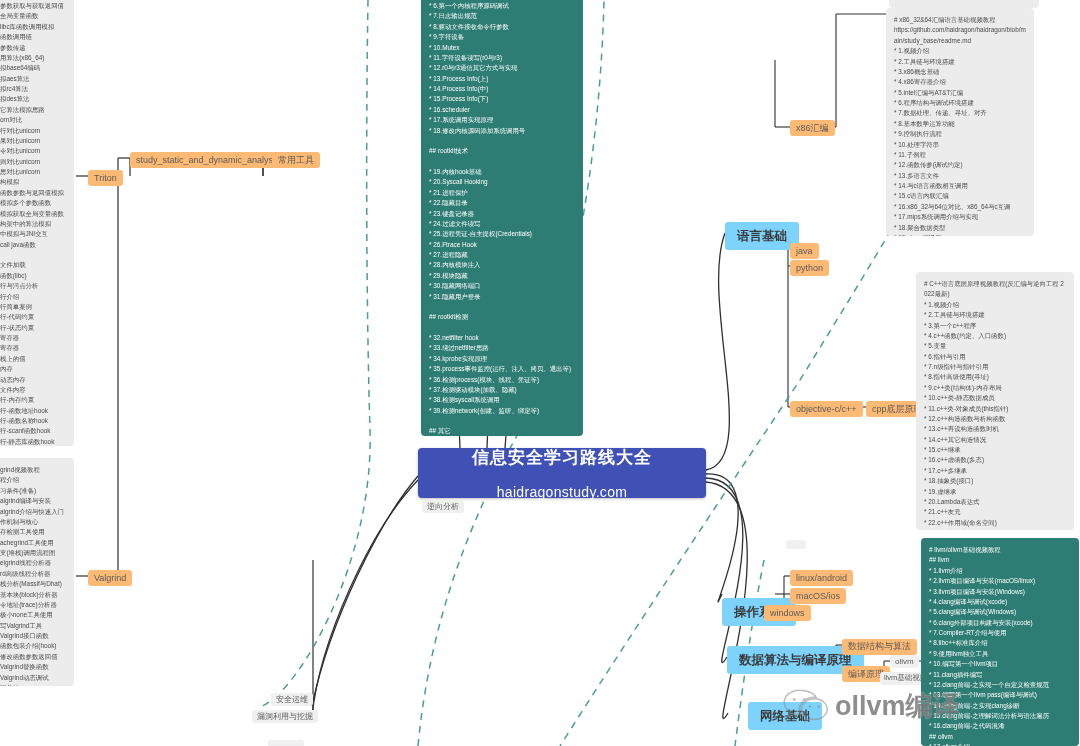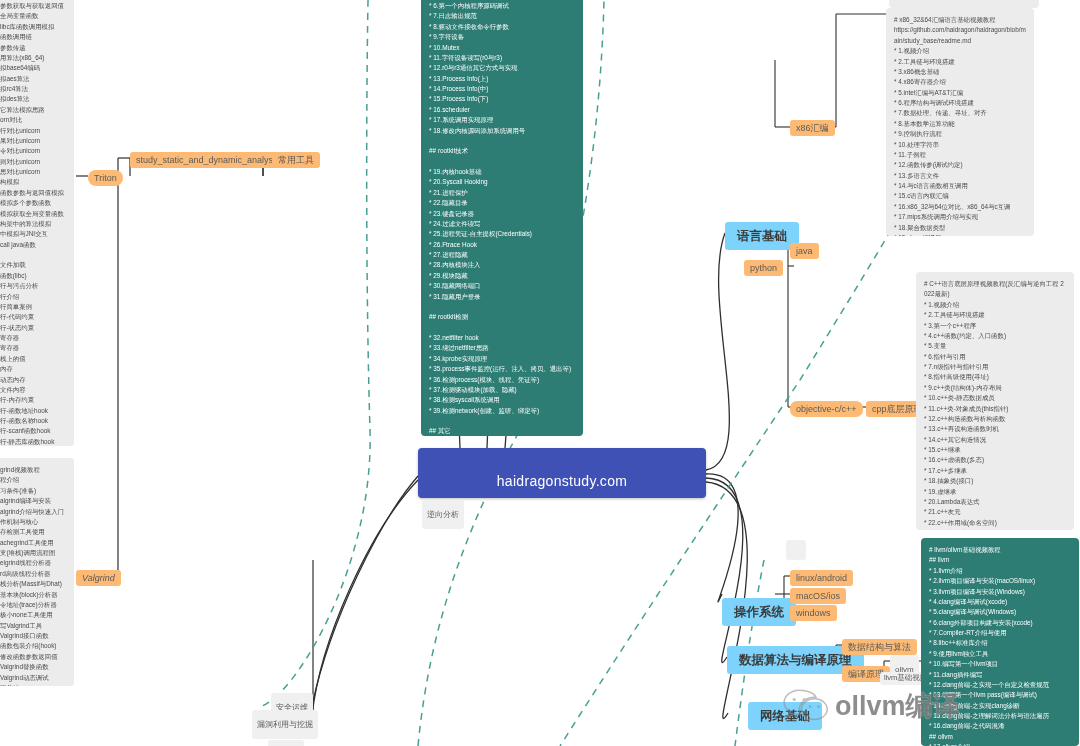--- a/index.html
+++ b/index.html
@@ -13,21 +13,21 @@
   svg.links{position:absolute;left:0;top:0;width:1080px;height:746px;pointer-events:none;}
 
   
   .node{
     position:absolute;background:#f0f0f0;border-radius:3px;
     color:#3b3b3b;white-space:nowrap;line-height:1.15;
     box-sizing:border-box;
   }
   .node.lvl1{font-size:12.5px;font-weight:700;padding:7px 12px;background:#7dd3fc;}
   .node.lvl2{font-size:9px;padding:3px 6px;background:#fdba74;color:#5a5a5a;}
-  .node.lvl3{font-size:8px;padding:10px 5px;background:#f0f0f0;color:#5a5a5a;}
+  .node.lvl3{font-size:8px;padding:2px 5px;background:#f0f0f0;color:#5a5a5a;}
   .node.small{font-size:7.5px;padding:2px 4px;}
 
   
   #center-node{
     position:absolute;left:418px;top:448px;width:288px;height:50px;
     background:#3f51b5;border-radius:4px;color:#fff;
     display:flex;flex-direction:column;align-items:center;justify-content:center;
     box-shadow:0 1px 3px rgba(0,0,0,.25);
   }
   #center-node .t1{font-size:17px;font-weight:700;letter-spacing:1px;}
@@ -137,46 +137,47 @@
 
     <g fill="none" stroke="#3f9a8d" stroke-width="1.5" stroke-dasharray="7 6" opacity="0.95">
       <path d="M368,0 C366,120 366,300 370,430 C374,560 300,690 262,706"></path>
       <path d="M1012,0 C960,120 880,250 800,380 C720,500 640,620 560,746"></path>
       <path d="M418,746 C430,620 470,520 520,430 C570,330 600,160 604,0"></path>
       <path d="M764,560 C752,620 742,690 735,746"></path>
     </g>
   </svg>
 
   <div id="center-node">
+    <div class="t1">信息安全学习路线大全</div>
     <div class="t2">haidragonstudy.com</div>
   </div>
 
   <div class="node lvl1" style="left:725px;top:222px;">语言基础</div>
   <div class="node lvl2" style="left:790px;top:243px;">java</div>
-  <div class="node lvl2" style="left:744px;top:260px;">python</div>
-  <div class="node lvl2" style="left:790px;top:401px;border-radius:7px;">objective-c/c++</div>
+  <div class="node lvl2" style="left:790px;top:260px;">python</div>
+  <div class="node lvl2" style="left:790px;top:401px;">objective-c/c++</div>
   <div class="node lvl2" style="left:866px;top:401px;">cpp底层原理</div>
 
   <div class="node lvl2" style="left:790px;top:120px;">x86汇编</div>
 
   <div class="node lvl1" style="left:722px;top:583px;margin-top:15px;">操作系统</div>
   <div class="node lvl2" style="left:790px;top:570px;">linux/android</div>
   <div class="node lvl2" style="left:790px;top:588px;">macOS/ios</div>
-  <div class="node lvl2" style="left:790px;top:605px;">windows</div>
+  <div class="node lvl2" style="left:764px;top:605px;">windows</div>
 
   <div class="node lvl1" style="left:727px;top:646px;">数据算法与编译原理</div>
-  <div class="node lvl2" style="left:842px;top:639px;">数据结构与算法</div>
+  <div class="node lvl2" style="left:842px;top:639px;font-family:Liberation Mono, monospace;">数据结构与算法</div>
   <div class="node lvl2" style="left:842px;top:666px;">编译原理</div>
   <div class="node lvl3" style="left:890px;top:655px;">ollvm</div>
   <div class="node lvl3 small" style="left:880px;top:672px;">llvm基础视频教程</div>
 
   <div class="node lvl1" style="left:748px;top:702px;">网络基础</div>
 
-  <div class="node lvl2" style="left:88px;top:170px;border-radius:8px;">Triton</div>
-  <div class="node lvl2" style="left:76px;top:570px;font-style:italic;">Valgrind</div>
+  <div class="node lvl2" style="left:88px;top:170px;">Triton</div>
+  <div class="node lvl2" style="left:88px;top:570px;">Valgrind</div>
   <div class="node lvl2" style="left:130px;top:152px;">study_static_and_dynamic_analysis_tools</div>
   <div class="node lvl2" style="left:272px;top:152px;">常用工具</div>
 
   <div class="node lvl3" style="left:422px;top:500px;">逆向分析</div>
   <div class="node lvl3" style="left:271px;top:693px;">安全运维</div>
   <div class="node lvl3" style="left:252px;top:710px;">漏洞利用与挖掘</div>
 
   <div class="note grey" style="left:886px;top:8px;width:148px;height:228px;"># x86_32&amp;64汇编语言基础视频教程
 https://github.com/haidragon/haidragon/blob/main/study_base/readme.md
 * 1.视频介绍

